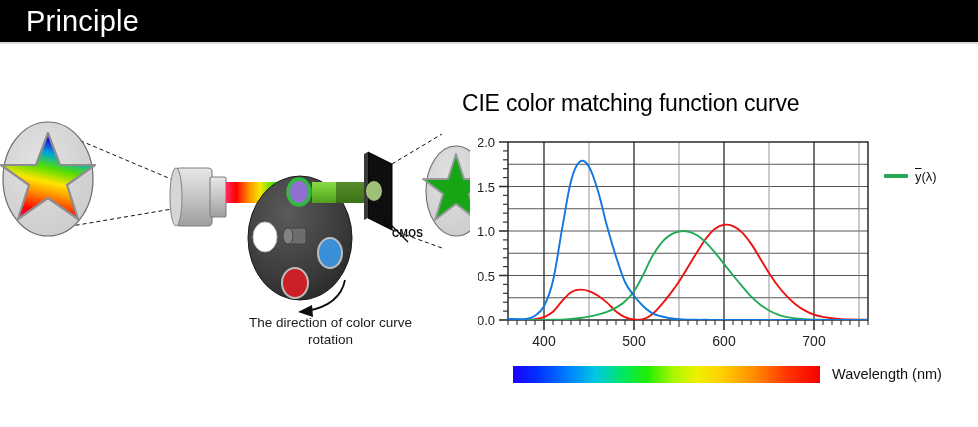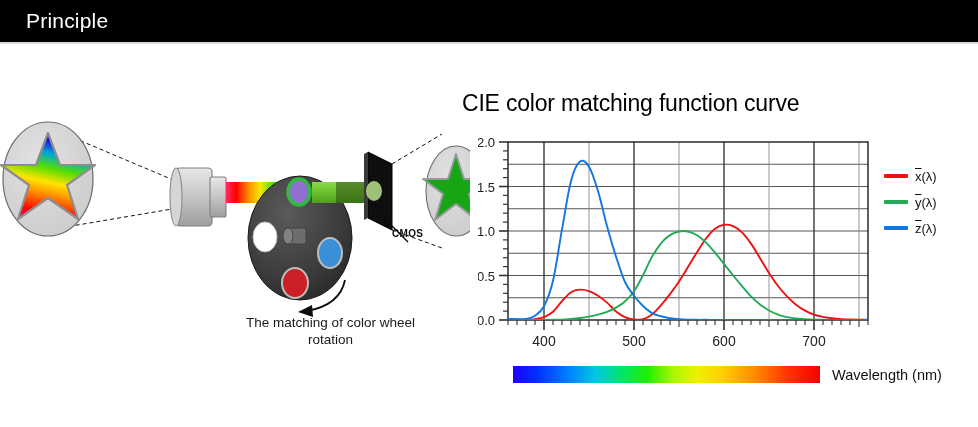--- a/index.html
+++ b/index.html
@@ -16,21 +16,21 @@
   
   #header-bar {
     position: absolute;
     left: 0; top: 0;
     width: 978px; height: 42px;
     background: #000000;
   }
   #header-title {
     position: absolute;
     left: 26px; top: 4px;
-    font-size: 21px;
+    font-size: 29px;
     font-weight: 400;
     color: #ffffff;
     letter-spacing: 0.2px;
     line-height: 34px;
   }
   #header-underline {
     position: absolute;
     left: 0; top: 42px;
     width: 978px; height: 2px;
     background: #d9d9d9;
@@ -97,21 +97,21 @@
     color: #111111;
     white-space: nowrap;
   }
   .legend-label .ovl { text-decoration: overline; }
 
   
   #spectrum-row {
     position: absolute;
     left: 513px; top: 366px;
     display: flex;
-    align-items: center;
+    align-items: flex-start;
   }
   #spectrum-bar {
     width: 307px; height: 17px;
     background: linear-gradient(to right,
       #2000ff 0%,
       #0030ff 8%,
       #0080ff 18%,
       #00c8e0 27%,
       #00e860 36%,
       #22ee00 44%,
@@ -234,21 +234,21 @@
     </g>
 
     <g>
       <ellipse cx="456" cy="71" rx="30" ry="45" fill="url(#discEllipse)" stroke="#6b6b6b" stroke-width="1.1"></ellipse>
       <polygon points="456,34 464,59 489,59 469,74 477,100 456,84 435,100 443,74 423,59 448,59" fill="#16a616" stroke="#9a9a9a" stroke-width="2" stroke-linejoin="round"></polygon>
     </g>
   </svg>
 </div>
 
 <div id="cmos-label">CMOS</div>
-<div id="caption-rotation">The matching of color wheel rotation</div>
+<div id="caption-rotation">The direction of color curve rotation</div>
 
 <div id="chart-title">CIE color matching function curve</div>
 
 <div id="chart-area">
   <svg id="chart-svg" width="400" height="210" viewBox="0 0 400 210">
       <rect x="30" y="4" width="360" height="178" fill="#ffffff"></rect>
       <line x1="30" y1="159.75" x2="390" y2="159.75" stroke="#555555" stroke-width="1"></line>
       <line x1="30" y1="137.5" x2="390" y2="137.5" stroke="#555555" stroke-width="1"></line>
       <line x1="30" y1="115.25" x2="390" y2="115.25" stroke="#555555" stroke-width="1"></line>
       <line x1="30" y1="93" x2="390" y2="93" stroke="#555555" stroke-width="1"></line>
@@ -341,29 +341,21 @@
         </clipPath>
       </defs>
       <path d="M 30.00 181.82 C 33.00 181.82, 43.50 181.94, 48.00 181.82 C 52.50 181.70, 54.00 181.57, 57.00 181.11 C 60.00 180.65, 63.00 180.29, 66.00 179.06 C 69.00 177.83, 72.00 176.36, 75.00 173.72 C 78.00 171.08, 81.00 166.47, 84.00 163.22 C 87.00 159.97, 90.00 156.16, 93.00 154.23 C 96.00 152.30, 99.00 151.84, 102.00 151.65 C 105.00 151.46, 108.00 152.05, 111.00 153.07 C 114.00 154.10, 117.00 155.86, 120.00 157.79 C 123.00 159.72, 126.00 162.03, 129.00 164.65 C 132.00 167.26, 135.00 171.04, 138.00 173.46 C 141.00 175.87, 144.00 177.80, 147.00 179.15 C 150.00 180.50, 153.00 181.21, 156.00 181.56 C 159.00 181.90, 162.00 182.06, 165.00 181.20 C 168.00 180.34, 171.00 178.72, 174.00 176.39 C 177.00 174.06, 180.00 170.61, 183.00 167.23 C 186.00 163.84, 189.00 160.06, 192.00 156.10 C 195.00 152.14, 198.00 147.97, 201.00 143.46 C 204.00 138.95, 207.00 133.93, 210.00 129.05 C 213.00 124.16, 216.00 118.94, 219.00 114.18 C 222.00 109.42, 225.00 104.39, 228.00 100.48 C 231.00 96.56, 234.00 92.97, 237.00 90.69 C 240.00 88.40, 243.00 87.22, 246.00 86.77 C 249.00 86.32, 252.00 86.76, 255.00 88.02 C 258.00 89.28, 261.00 91.40, 264.00 94.34 C 267.00 97.27, 270.00 101.34, 273.00 105.64 C 276.00 109.94, 279.00 115.25, 282.00 120.15 C 285.00 125.04, 288.00 130.37, 291.00 135.01 C 294.00 139.65, 297.00 144.10, 300.00 148.00 C 303.00 151.90, 306.00 155.30, 309.00 158.41 C 312.00 161.53, 315.00 164.33, 318.00 166.69 C 321.00 169.05, 324.00 170.92, 327.00 172.57 C 330.00 174.21, 333.00 175.52, 336.00 176.57 C 339.00 177.62, 342.00 178.26, 345.00 178.88 C 348.00 179.51, 351.00 179.94, 354.00 180.31 C 357.00 180.68, 360.00 180.90, 363.00 181.11 C 366.00 181.32, 369.00 181.45, 372.00 181.56 C 375.00 181.66, 378.00 181.70, 381.00 181.73 C 384.00 181.76, 388.50 181.73, 390.00 181.73" fill="none" stroke="#ee1111" stroke-width="1.9" stroke-linejoin="round" stroke-linecap="round" clip-path="url(#plotclip)"></path>
       <path d="M 30.00 182.00 C 33.00 182.00, 43.50 182.00, 48.00 182.00 C 52.50 182.00, 54.00 182.01, 57.00 182.00 C 60.00 181.99, 63.00 181.94, 66.00 181.91 C 69.00 181.88, 72.00 181.87, 75.00 181.82 C 78.00 181.78, 81.00 181.79, 84.00 181.64 C 87.00 181.50, 90.00 181.21, 93.00 180.93 C 96.00 180.65, 99.00 180.34, 102.00 179.95 C 105.00 179.57, 108.00 179.17, 111.00 178.62 C 114.00 178.07, 117.00 177.45, 120.00 176.66 C 123.00 175.87, 126.00 175.07, 129.00 173.90 C 132.00 172.73, 135.00 171.36, 138.00 169.63 C 141.00 167.89, 144.00 166.22, 147.00 163.49 C 150.00 160.76, 153.00 157.63, 156.00 153.25 C 159.00 148.88, 162.00 142.97, 165.00 137.23 C 168.00 131.49, 171.00 124.14, 174.00 118.81 C 177.00 113.48, 180.00 108.90, 183.00 105.28 C 186.00 101.66, 189.00 99.07, 192.00 97.09 C 195.00 95.12, 198.00 94.05, 201.00 93.45 C 204.00 92.84, 207.00 92.81, 210.00 93.45 C 213.00 94.08, 216.00 95.42, 219.00 97.27 C 222.00 99.13, 225.00 101.68, 228.00 104.57 C 231.00 107.46, 234.00 111.08, 237.00 114.63 C 240.00 118.17, 243.00 122.07, 246.00 125.84 C 249.00 129.61, 252.00 133.52, 255.00 137.23 C 258.00 140.94, 261.00 144.56, 264.00 148.09 C 267.00 151.62, 270.00 155.36, 273.00 158.41 C 276.00 161.47, 279.00 164.08, 282.00 166.43 C 285.00 168.77, 288.00 170.79, 291.00 172.48 C 294.00 174.17, 297.00 175.46, 300.00 176.57 C 303.00 177.68, 306.00 178.50, 309.00 179.15 C 312.00 179.80, 315.00 180.13, 318.00 180.49 C 321.00 180.84, 324.00 181.10, 327.00 181.29 C 330.00 181.48, 333.00 181.56, 336.00 181.64 C 339.00 181.73, 342.00 181.78, 345.00 181.82 C 348.00 181.87, 351.00 181.90, 354.00 181.91 C 357.00 181.93, 360.00 181.90, 363.00 181.91 C 366.00 181.93, 369.00 181.99, 372.00 182.00 C 375.00 182.01, 378.00 182.00, 381.00 182.00 C 384.00 182.00, 388.50 182.00, 390.00 182.00" fill="none" stroke="#22aa55" stroke-width="1.9" stroke-linejoin="round" stroke-linecap="round" clip-path="url(#plotclip)"></path>
       <path d="M 30.00 180.93 C 33.00 180.93, 43.50 181.47, 48.00 180.93 C 52.50 180.40, 54.00 179.85, 57.00 177.73 C 60.00 175.61, 63.00 174.02, 66.00 168.21 C 69.00 162.39, 72.00 155.64, 75.00 142.84 C 78.00 130.04, 81.00 108.04, 84.00 91.40 C 87.00 74.75, 90.00 54.29, 93.00 42.98 C 96.00 31.68, 99.00 25.97, 102.00 23.58 C 105.00 21.19, 108.00 23.76, 111.00 28.65 C 114.00 33.55, 117.00 43.06, 120.00 52.95 C 123.00 62.84, 126.00 77.08, 129.00 88.02 C 132.00 98.95, 135.00 109.21, 138.00 118.54 C 141.00 127.87, 144.00 137.46, 147.00 144.00 C 150.00 150.54, 153.00 153.80, 156.00 157.79 C 159.00 161.78, 162.00 165.06, 165.00 167.94 C 168.00 170.82, 171.00 173.34, 174.00 175.06 C 177.00 176.78, 180.00 177.40, 183.00 178.26 C 186.00 179.12, 189.00 179.73, 192.00 180.22 C 195.00 180.71, 198.00 180.96, 201.00 181.20 C 204.00 181.44, 207.00 181.54, 210.00 181.64 C 213.00 181.75, 216.00 181.79, 219.00 181.82 C 222.00 181.85, 225.00 181.81, 228.00 181.82 C 231.00 181.84, 234.00 181.90, 237.00 181.91 C 240.00 181.93, 243.00 181.90, 246.00 181.91 C 249.00 181.93, 252.00 181.99, 255.00 182.00 C 258.00 182.01, 261.00 182.00, 264.00 182.00 C 267.00 182.00, 270.00 182.00, 273.00 182.00 C 276.00 182.00, 279.00 182.00, 282.00 182.00 C 285.00 182.00, 288.00 182.00, 291.00 182.00 C 294.00 182.00, 297.00 182.00, 300.00 182.00 C 303.00 182.00, 306.00 182.00, 309.00 182.00 C 312.00 182.00, 315.00 182.00, 318.00 182.00 C 321.00 182.00, 324.00 182.00, 327.00 182.00 C 330.00 182.00, 333.00 182.00, 336.00 182.00 C 339.00 182.00, 342.00 182.00, 345.00 182.00 C 348.00 182.00, 351.00 182.00, 354.00 182.00 C 357.00 182.00, 360.00 182.00, 363.00 182.00 C 366.00 182.00, 369.00 182.00, 372.00 182.00 C 375.00 182.00, 378.00 182.00, 381.00 182.00 C 384.00 182.00, 388.50 182.00, 390.00 182.00" fill="none" stroke="#1177dd" stroke-width="1.9" stroke-linejoin="round" stroke-linecap="round" clip-path="url(#plotclip)"></path>
     </svg>
 </div>
 
 <div id="legend">
   <div class="legend-row">
-    <span class="legend-swatch" style="background: rgb(238, 17, 17);"></span>
-    <span class="legend-label"><span class="ovl">x</span>(λ)</span>
-  </div>
-  <div class="legend-row">
     <span class="legend-swatch" style="background: rgb(34, 170, 85);"></span>
     <span class="legend-label"><span class="ovl">y</span>(λ)</span>
-  </div>
-  <div class="legend-row">
-    <span class="legend-swatch" style="background: rgb(17, 119, 221);"></span>
-    <span class="legend-label"><span class="ovl">z</span>(λ)</span>
   </div>
 </div>
 
 <div id="spectrum-row">
   <div id="spectrum-bar"></div>
   <div id="wavelength-label">Wavelength (nm)</div>
 </div>
 
 </body></html>

